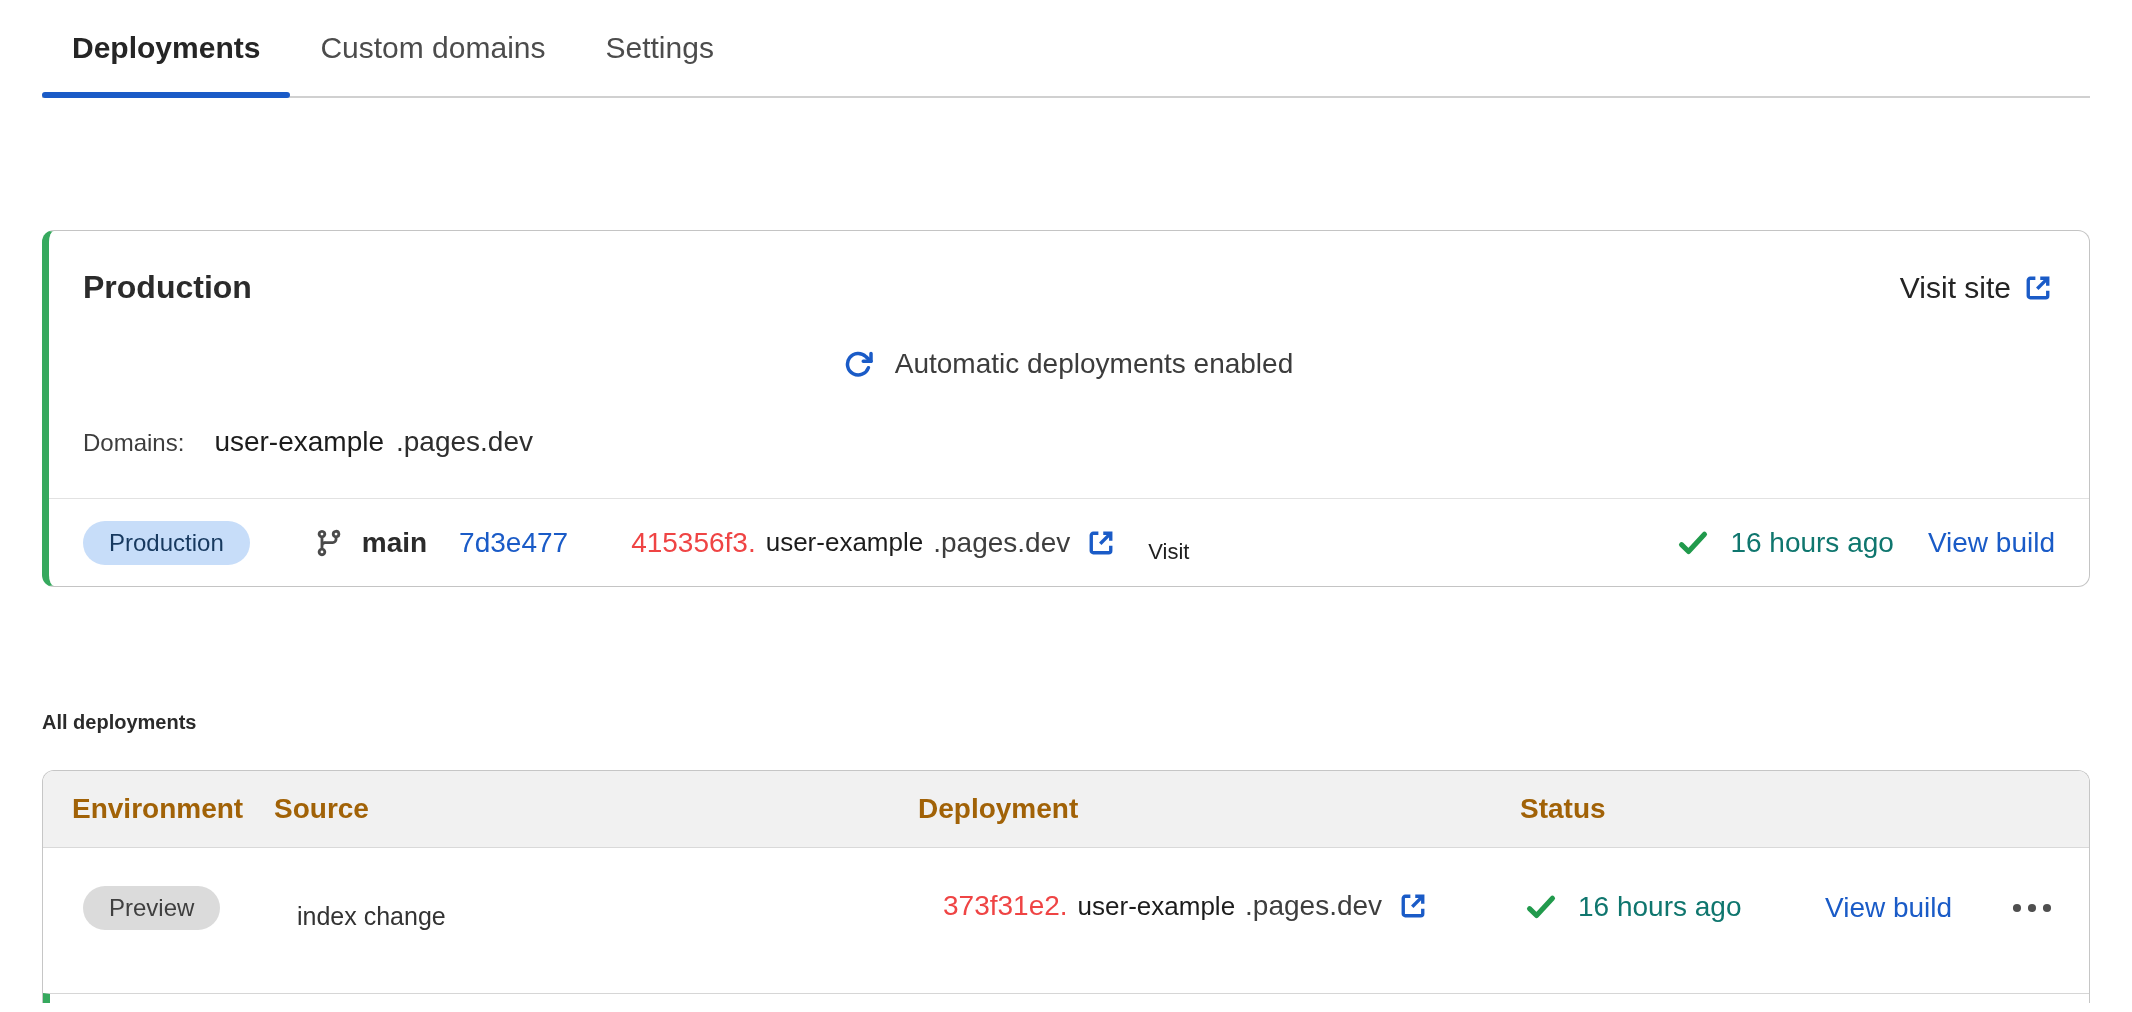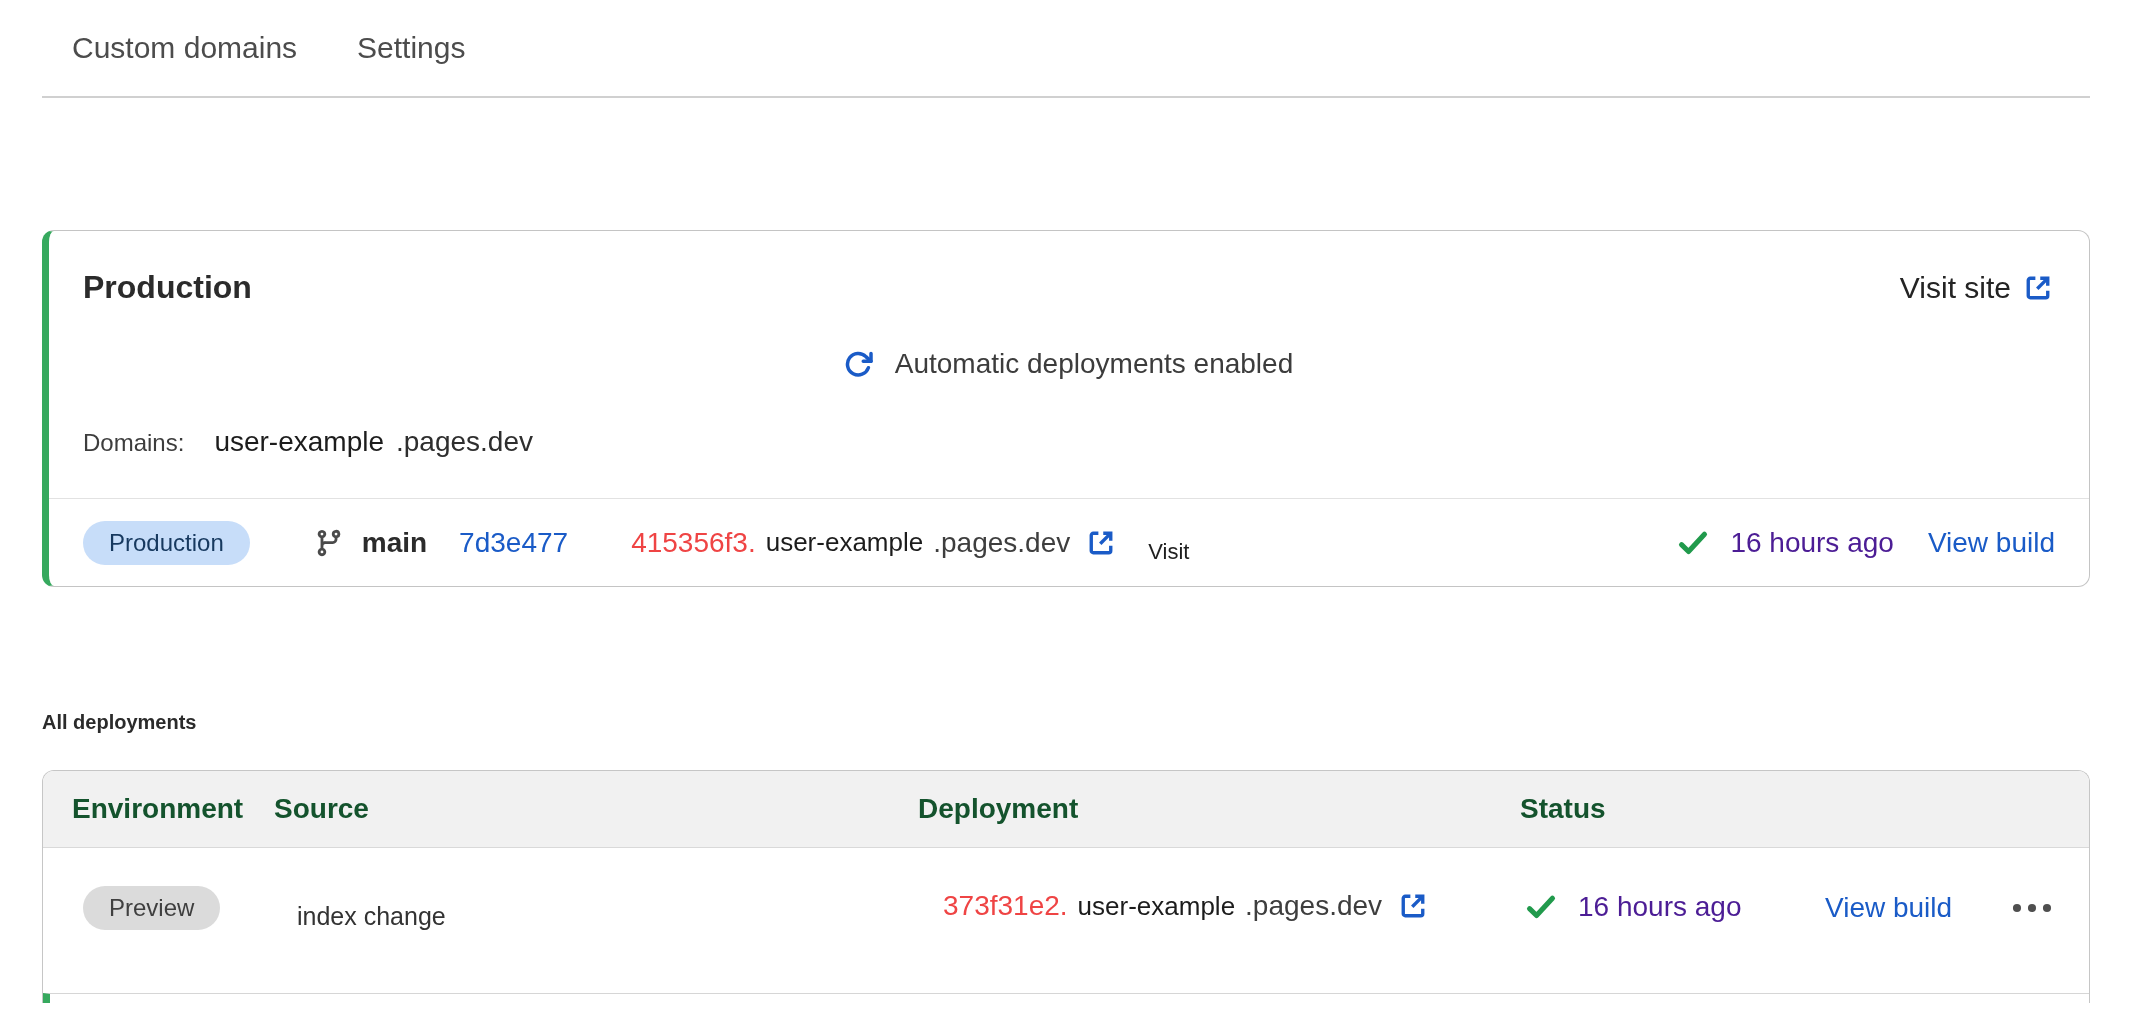--- a/index.html
+++ b/index.html
@@ -86,21 +86,21 @@
 
   .url-group { display: inline-flex; align-items: center; cursor: pointer; }
   .url-prefix { font-size: 28px; color: #ef4444; margin-left: 25px; }
   .url-host { font-size: 26px; color: #1c1c1c; margin: 0 10px; }
   .url-suffix { font-size: 28px; color: #3e3e3e; }
   .url-group .icon { margin-left: 16px; }
 
   .note-text { margin-left: 32px; font-size: 22px; color: #1f1f1f; transform: translateY(9px); }
 
   .status-group { display: inline-flex; align-items: center; }
-  .status-time { margin-left: 20px; font-size: 28px; color: #4c1d95; white-space: nowrap; text-align: right; }
+  .status-time { margin-left: 20px; font-size: 28px; color: #0f766e; white-space: nowrap; text-align: right; }
   .view-build { font-size: 28px; white-space: nowrap; }
   .spacer { flex: 1; }
 
   
   .section-heading { margin: 124px 42px 0 42px; font-size: 20px; font-weight: 700; color: #2b2b2b; }
 
   .table {
     margin: 36px 42px 0 42px;
     border: 1px solid #c6c6c6;
     border-bottom: none;
@@ -109,21 +109,21 @@
     background: #fff;
   }
   .thead {
     display: grid;
     grid-template-columns: 202px 644px 602px 300px 1fr;
     align-items: center;
     padding-left: 29px;
     height: 77px;
     background: var(--table-header-bg, #f1f1f1);
     border-bottom: 1px solid #d9d9d9;
-    font-size: 28px; font-weight: 700; color: #14532d;
+    font-size: 28px; font-weight: 700; color: #a16207;
   }
   .trow {
     display: grid;
     grid-template-columns: 202px 644px 602px 300px 1fr;
     align-items: start;
     padding-left: 29px;
     min-height: 145px;
   }
   .cell-env { padding-top: 38px; padding-left: 11px; }
   .cell-source { padding-top: 42px; padding-left: 23px; }
@@ -137,20 +137,21 @@
                   display: flex; align-items: center; justify-content: space-between; }
   .more-btn { color: #4f4f4f; cursor: pointer; display: inline-flex; }
 
   .table-peek { border-top: 1px solid #d6d6d6; height: 10px;
                 border-left: 7px solid var(--production-border-green, #36a95e); }
 </style>
 </head>
 <body>
 
 <nav class="tabbar">
+  <div class="tab active">Deployments</div>
   <div class="tab">Custom domains</div>
   <div class="tab">Settings</div>
 </nav>
 
 <section class="card">
   <div class="card-top">
     <div class="card-header">
       <div class="card-title">Production</div>
       <div class="visit-site">
         <span>Visit site</span>

